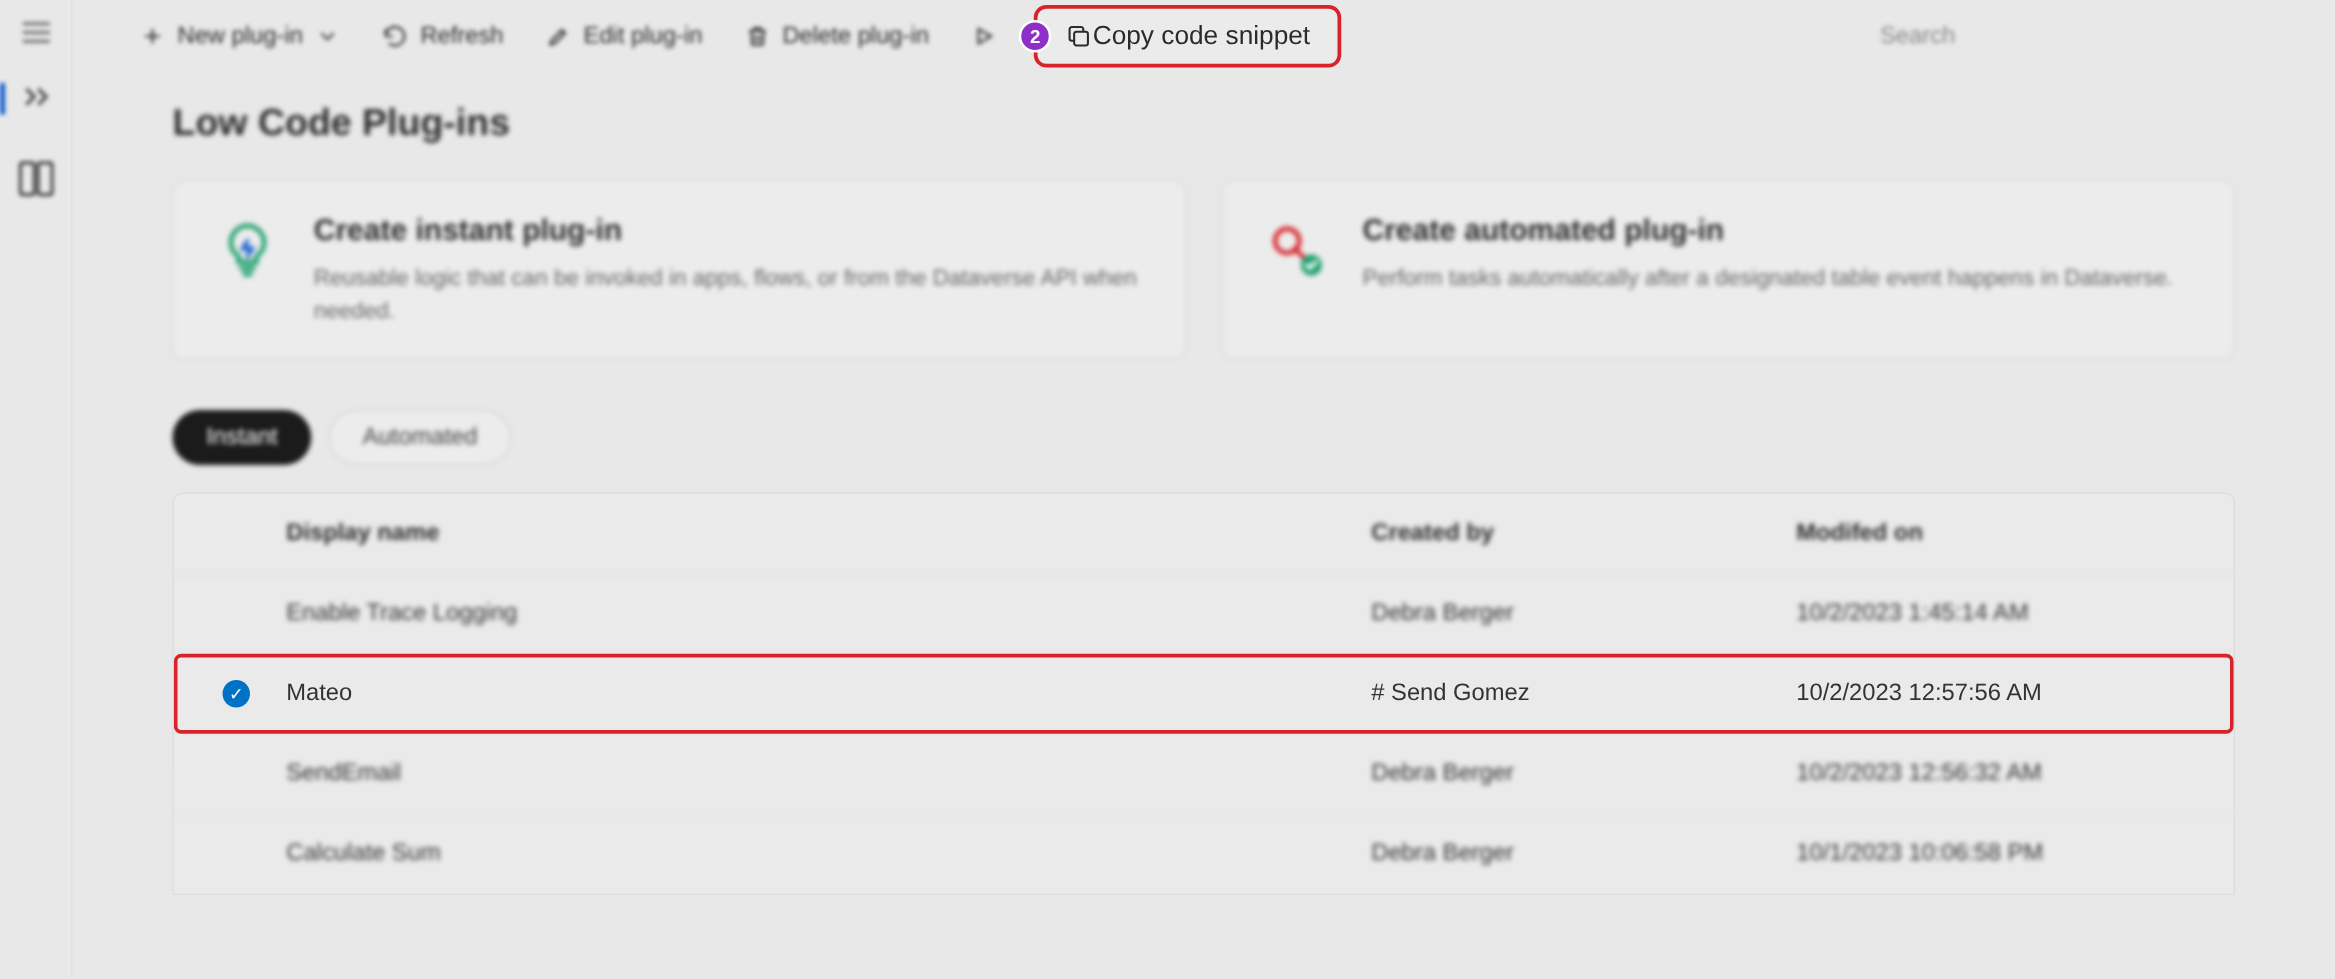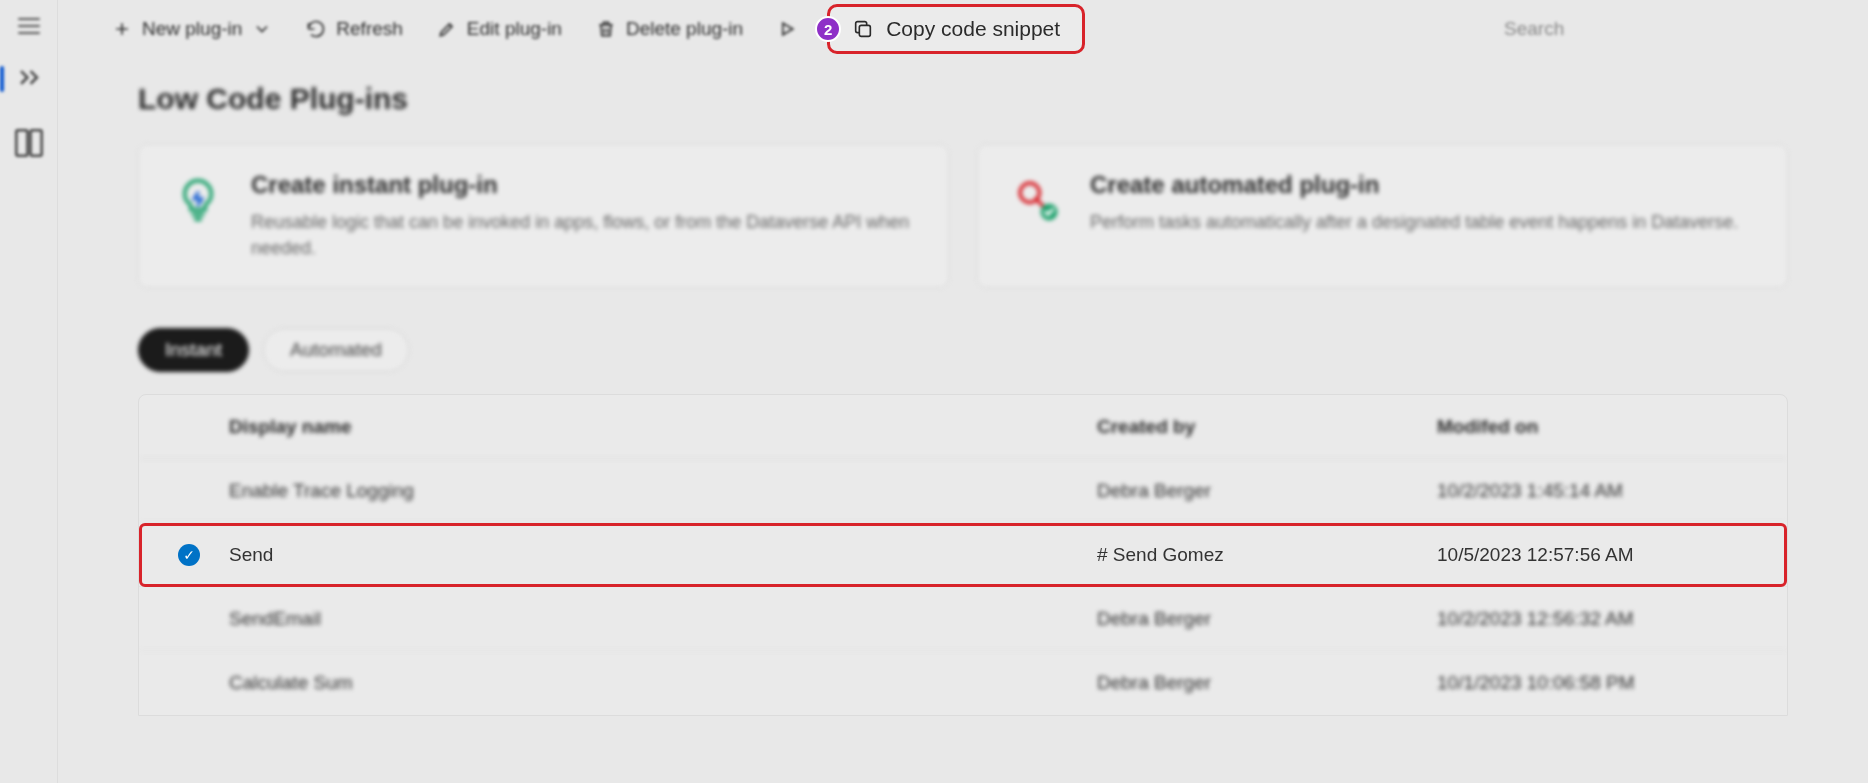--- a/index.html
+++ b/index.html
@@ -23,21 +23,21 @@
   .tbtn { display: inline-flex; align-items: center; gap: 10px; padding: 8px 14px; border-radius: 4px; color: #2b2b2b; font-size: 19px; cursor: pointer; }
   .tbtn svg { width: 20px; height: 20px; }
   .toolbar-spacer { flex: 1; }
   .search-box { width: 360px; height: 40px; display: flex; align-items: center; padding: 0 16px; color: #888; font-size: 19px; border-radius: 4px; }
 
   
   .badge-num { width: 26px; height: 26px; border-radius: 50%; background: #8e2fc7; border: 2px solid #fff; color: #fff; font-size: 15px; font-weight: 600; display: flex; align-items: center; justify-content: center; z-index: 10; }
 
   
   .copy-wrap { position: relative; display: flex; align-items: center; }
-  .copy-btn { display: inline-flex; align-items: center; gap: 12px; padding: 10px 22px; border: 3px solid #d8232a; border-radius: 10px; background: #ebebeb; color: #2b2b2b; font-size: 21px; cursor: pointer; margin-left: -6px; }
+  .copy-btn { display: inline-flex; align-items: center; padding: 10px 22px; border: 3px solid #d8232a; border-radius: 10px; background: #ebebeb; color: #2b2b2b; font-size: 21px; cursor: pointer; margin-left: -6px; }
   .copy-btn svg { width: 22px; height: 22px; }
 
   
   .content { padding: 24px 80px 0 80px; }
   .page-title { font-size: 30px; font-weight: 600; color: #2b2b2b; margin-bottom: 28px; }
 
   .cards { display: flex; gap: 28px; margin-bottom: 40px; }
   .card { flex: 1; background: #ececec; border: 1px solid #d7d7d7; border-radius: 10px; padding: 26px 30px; display: flex; gap: 24px; align-items: flex-start; }
   .card-icon { width: 58px; height: 58px; flex-shrink: 0; }
   .card-title { font-size: 24px; font-weight: 600; color: #2b2b2b; margin-bottom: 10px; }
@@ -187,23 +187,23 @@
           <div class="cb"></div>
           <div>Enable Trace Logging</div>
           <div>Debra Berger</div>
           <div>10/2/2023 1:45:14 AM</div>
         </div>
 
         <div class="trow body" style="position:relative; background:#eaeaea;">
           <div class="cb">
               <div class="checkmark">✓</div>
             </div>
-          <div>Send</div>
+          <div>Mateo</div>
           <div># Send Gomez</div>
-          <div>10/5/2023 12:57:56 AM</div>
+          <div>10/2/2023 12:57:56 AM</div>
 
         </div>
 
         <div class="trow body blur-heavy">
           <div class="cb"></div>
           <div>SendEmail</div>
           <div>Debra Berger</div>
           <div>10/2/2023 12:56:32 AM</div>
         </div>
 

